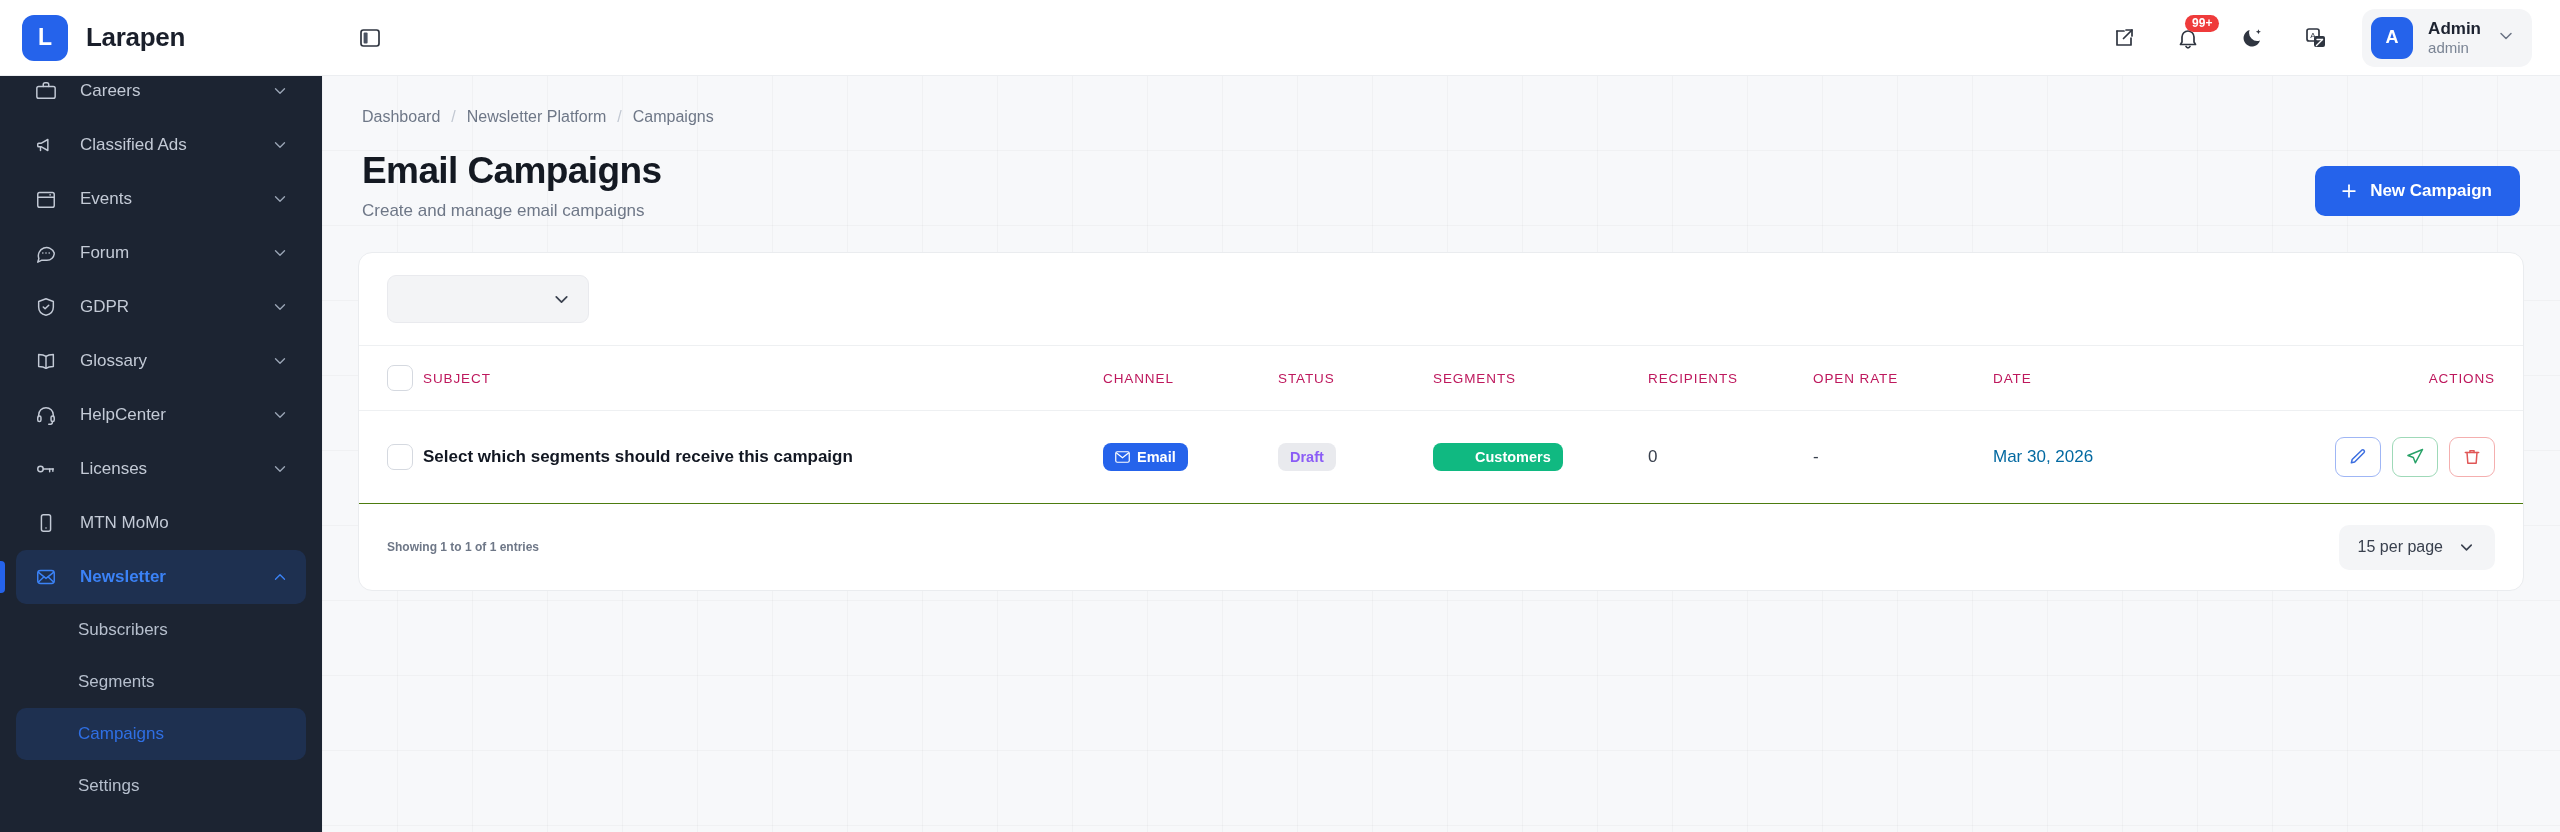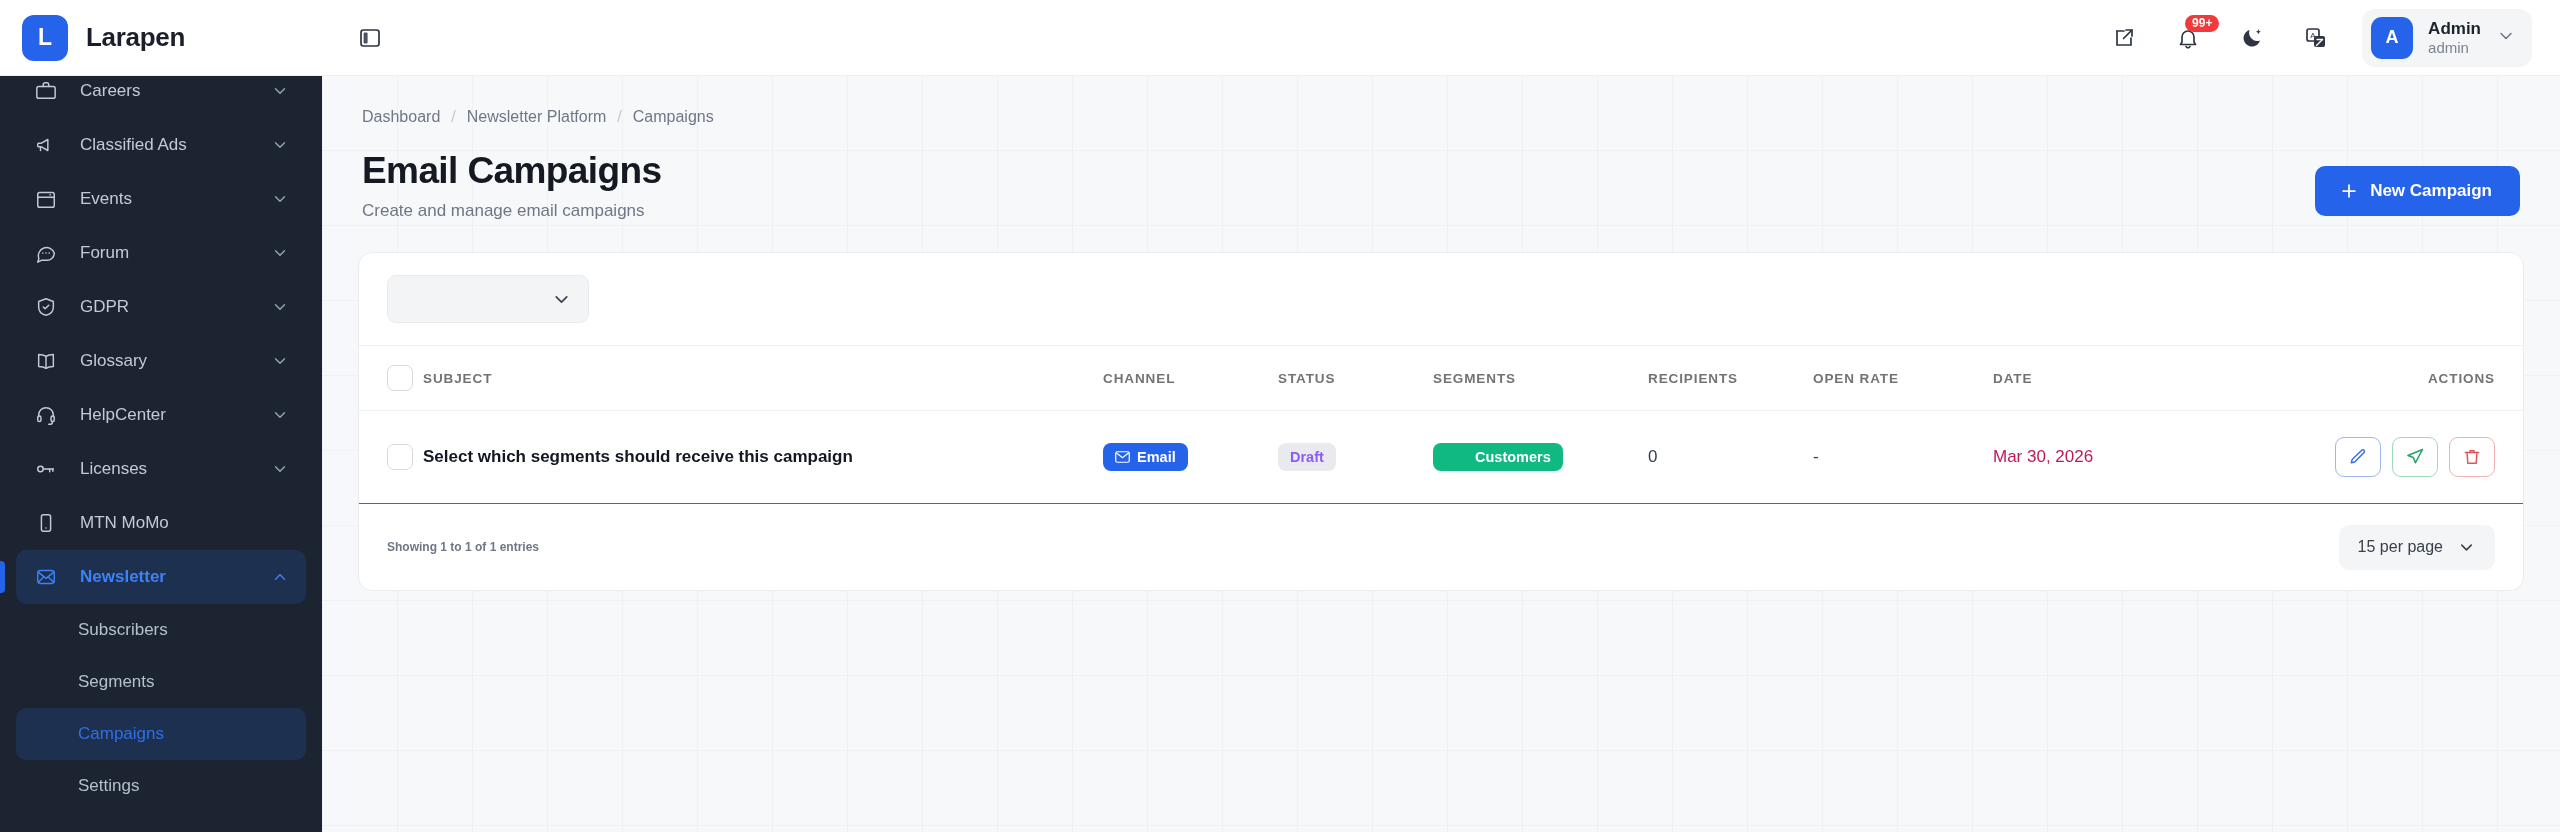--- a/index.html
+++ b/index.html
@@ -142,22 +142,22 @@
     background: #f3f4f6; border: 1px solid #e9eaee;
     border-radius: 9px;
     display: flex; align-items: center; justify-content: flex-end;
     padding-right: 16px;
   }
   .select-box svg { width: 21px; height: 21px; stroke: #3b4250; fill:none; stroke-width: 2; stroke-linecap: round; stroke-linejoin: round; }
 
   table { width: 100%; border-collapse: collapse; }
   thead tr { border-top: 1px solid #eef0f2; border-bottom: 1px solid #eef0f2; }
   thead th {
-    font-size: 13.5px; font-weight: 700; letter-spacing: 0.9px;
-    color: #737373; text-transform: uppercase;
+    font-size: 13.5px; font-weight: 400; letter-spacing: 0.9px;
+    color: #be185d; text-transform: uppercase;
     text-align: left; padding: 19px 0; height: 58px;
   }
   tbody td { padding: 26px 0; font-size: 17px; color: #39404e; }
   tbody tr { border-bottom: 1px solid #4d7c0f; margin-top: 14px; }
   .col-check { width: 64px; padding-left: 28px !important; }
   .col-subject { width: 680px; }
   .col-channel { width: 175px; }
   .col-status  { width: 155px; }
   .col-segments{ width: 215px; }
   .col-recipients { width: 165px; }
@@ -510,21 +510,21 @@
                 </span>
               </td>
               <td class="col-status">
                 <span class="pill pill-draft">Draft</span>
               </td>
               <td class="col-segments">
                 <span class="pill pill-segment">Customers</span>
               </td>
               <td class="col-recipients">0</td>
               <td class="col-openrate">-</td>
-              <td class="col-date" style="color:#be185d;">Mar 30, 2026</td>
+              <td class="col-date" style="color:#0369a1;">Mar 30, 2026</td>
               <td class="col-actions">
                 <span class="actions-wrap">
                   <span class="act-btn act-edit">
                     <svg viewBox="0 0 24 24">
                         <path d="M16.5 3.8a2 2 0 0 1 2.8 2.8L8 18l-4 1 1-4z"></path>
                       </svg>
                   </span>
                   <span class="act-btn act-send">
                     <svg viewBox="0 0 24 24">
                         <path d="M21 3L3.5 10.2 10 12.6 12.4 19z"></path>

